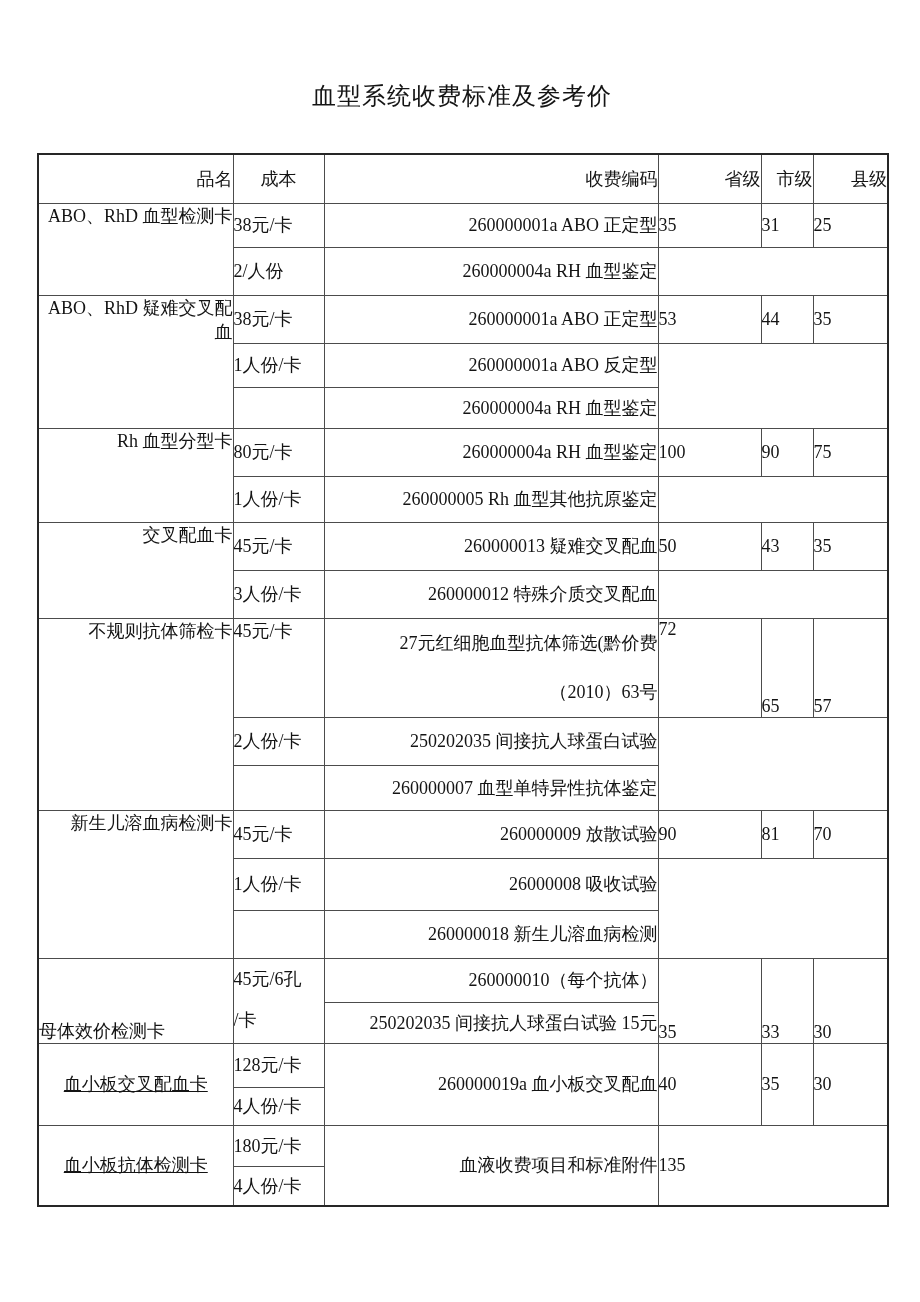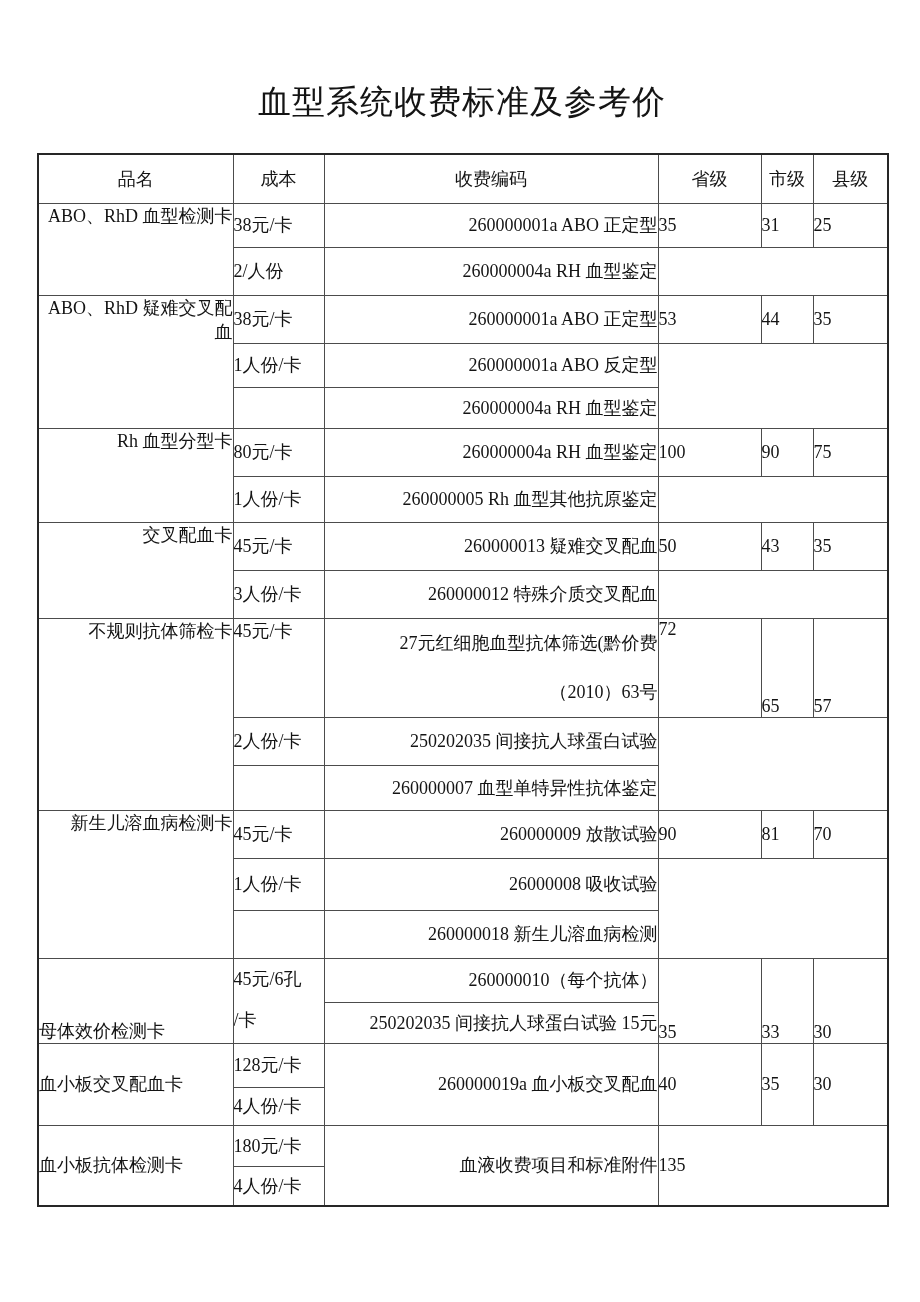--- a/index.html
+++ b/index.html
@@ -7,43 +7,43 @@
     position:relative;
     width:920px;height:1302px;
     background:#ffffff;
     color:#141414;
     font-family:"Liberation Serif","DejaVu Serif",serif;
   }
   .page-title{
     position:absolute;
     top:80px;left:37px;width:850px;
     text-align:center;
-    font-size:33px;
+    font-size:24px;
     letter-spacing:1px;
     white-space:nowrap;
   }
   table.fee{
     position:absolute;
     top:153px;left:37px;
     width:850px;
     table-layout:fixed;
     border-collapse:collapse;
     border:2px solid #262626;
   }
   table.fee td{
     border:1px solid #4c4c4c;
     font-size:18px;
     padding:0;
     overflow:hidden;
   }
-  .hdr{text-align:center;vertical-align:middle;margin-top:11px;}
+  .hdr{text-align:right;vertical-align:middle;margin-top:11px;}
   .hdr-cost{text-align:center;vertical-align:middle;padding-left:8px;}
   .name{text-align:right;vertical-align:top;padding:12px 4px 0 9px;}
   .name-bot{text-align:left;vertical-align:bottom;padding:0 4px 10px 9px;margin-top:24px;}
-  .name-mid{text-align:left;vertical-align:middle;padding-left:9px;}
+  .name-mid{text-align:center;vertical-align:middle;padding-left:9px;text-decoration:underline;}
   .cost{text-align:left;vertical-align:middle;padding-left:7px;}
   .cost-top{vertical-align:top;padding-top:13px;}
   .cost-two{vertical-align:top;padding-top:3px;line-height:41px;}
   .code{text-align:right;vertical-align:middle;padding-left:9px;}
   .code-big{font-size:23px;line-height:49px;padding-left:7px;}
   .price{vertical-align:middle;}
   .p-low{padding-top:16px;}
   .p-top{vertical-align:top;padding-top:9px;margin-top:45px;}
   .p-bot{vertical-align:bottom;padding-bottom:11px;}
 </style>

